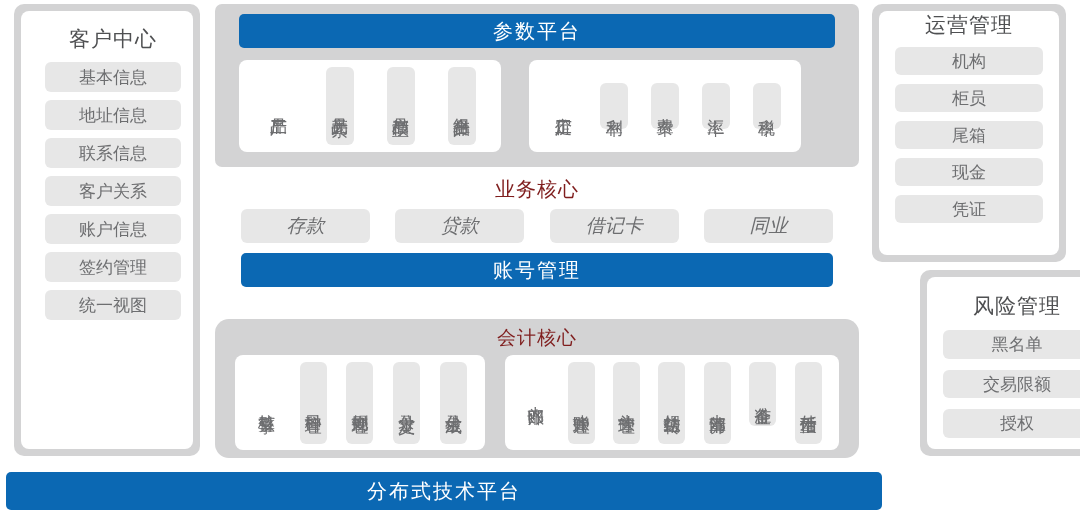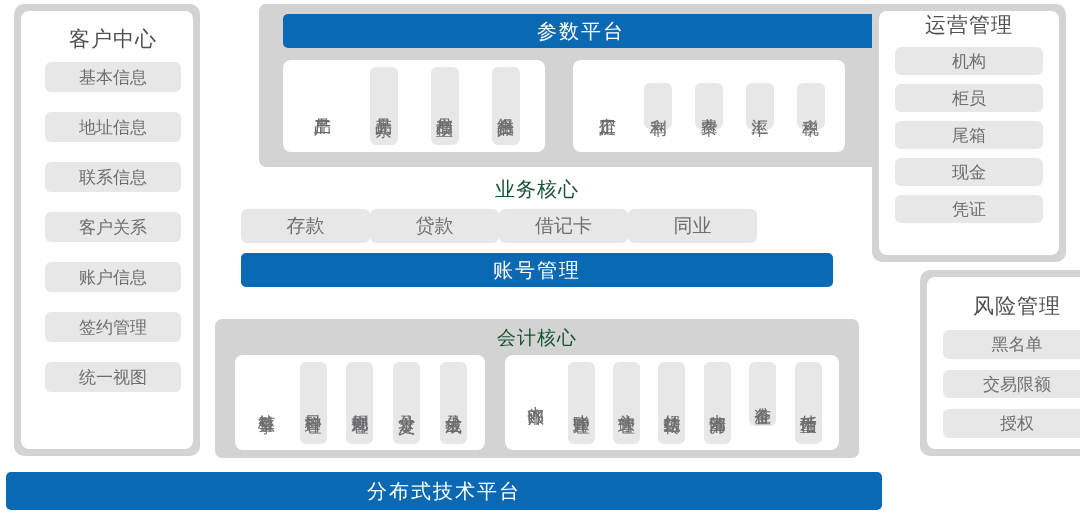--- a/index.html
+++ b/index.html
@@ -44,52 +44,51 @@
   .blue-bar{
     background:#0b68b3;
     border-radius:5px;
     color:#ffffff;
     font-size:20px;
     letter-spacing:2px;
     display:flex;align-items:center;justify-content:center;
     box-sizing:border-box;
   }
   .section-title{
-    color:#14532d;
+    color:#7f1d1d;
     font-size:20px;
     letter-spacing:1px;
     text-align:center;
   }
 
   
   #customer-panel{left:14px;top:4px;width:186px;height:452px;}
   #customer-panel .white-card{padding-top:14px;padding-left:12px;}
   #customer-panel .panel-title{margin-bottom:9px;}
-  #customer-panel .chip{width:136px;height:30px;margin-bottom:20px;}
+  #customer-panel .chip{width:136px;height:30px;margin-bottom:8px;}
 
   
   #ops-panel{left:872px;top:4px;width:194px;height:258px;}
   #ops-panel .white-card{}
   #ops-panel .panel-title{margin-bottom:8px;}
   #ops-panel .chip{width:148px;height:28px;margin-bottom:9px;}
 
   #risk-panel{left:920px;top:270px;width:194px;height:186px;}
   #risk-panel .white-card{padding-top:15px;}
   #risk-panel .panel-title{margin-bottom:10px;}
   #risk-panel .chip{width:148px;height:30px;margin-bottom:11px;}
 
   
   #center-col{position:absolute;left:215px;top:4px;width:644px;height:454px;}
 
   
   #params-platform{
     position:absolute;left:0;top:0;width:644px;height:163px;
     background:#d3d3d4;border-radius:7px;box-sizing:border-box;
     padding:10px 24px;
-    margin-left:44px;
   }
   #params-platform .blue-bar{width:100%;height:34px;}
   .param-groups{display:flex;gap:28px;margin-top:12px;height:92px;}
   .group-card{
     background:#ffffff;border-radius:8px;
     display:flex;align-items:flex-start;justify-content:space-around;
     box-sizing:border-box;padding:7px 9px;
     height:92px;
   }
   #group-product{flex:0 0 262px;}
@@ -104,30 +103,30 @@
     letter-spacing:1px;
   }
   .vchip.plain{background:transparent;}
   .vchip.h4{height:78px;width:28px;}
   .vchip.h3{height:62px;width:28px;}
   .vchip.h2{height:46px;width:28px;margin-top:16px;}
 
   
   #business-core{position:absolute;left:0;top:172px;width:644px;height:115px;}
   #business-core .section-title{margin:0 0 6px 0;}
-  .biz-chips{display:flex;justify-content:flex-start;padding:0 26px;box-sizing:border-box;}
+  .biz-chips{display:flex;justify-content:space-between;padding:0 26px;box-sizing:border-box;font-style:italic;}
   .biz-chips .chip{width:129px;height:34px;font-size:19px;}
   #account-mgmt{
     position:absolute;left:26px;top:77px;width:592px;height:34px;
   }
 
   
   #accounting-core{
     position:absolute;left:0;top:315px;width:644px;height:139px;
-    background:#d3d3d4;border-radius:7px;box-sizing:border-box;
+    background:#d3d3d4;border-radius:14px;box-sizing:border-box;
     padding:6px 20px 9px 20px;
   }
   #accounting-core .section-title{font-size:19px;margin-bottom:4px;}
   .acct-groups{display:flex;gap:20px;height:95px;}
   #group-acct-engine{flex:0 0 250px;}
   #group-acct-ledger{flex:0 0 334px;}
   #accounting-core .group-card{height:95px;padding:7px 8px;align-items:flex-start;}
   #accounting-core .vchip.h4{height:82px;width:27px;}
   #accounting-core .vchip.h3{height:64px;width:27px;}
 

